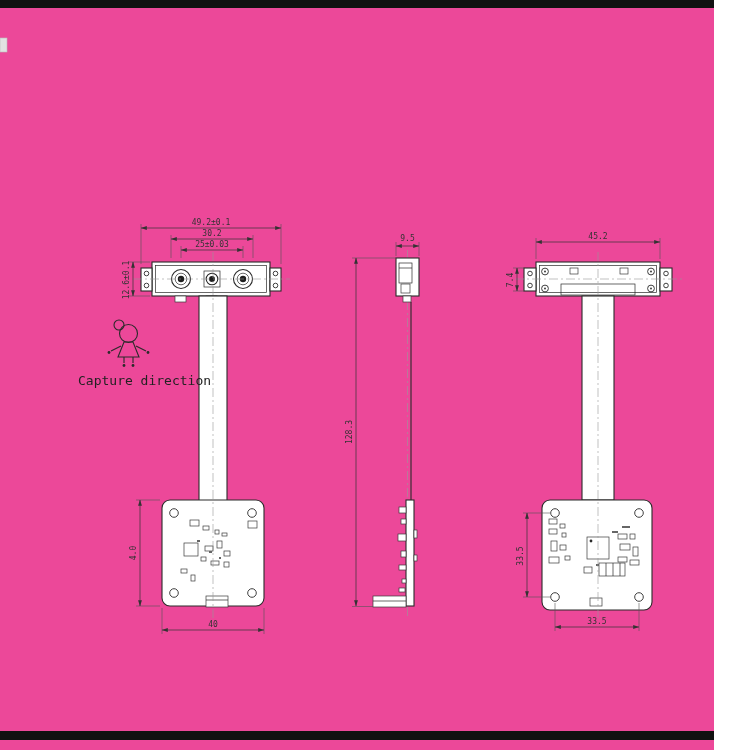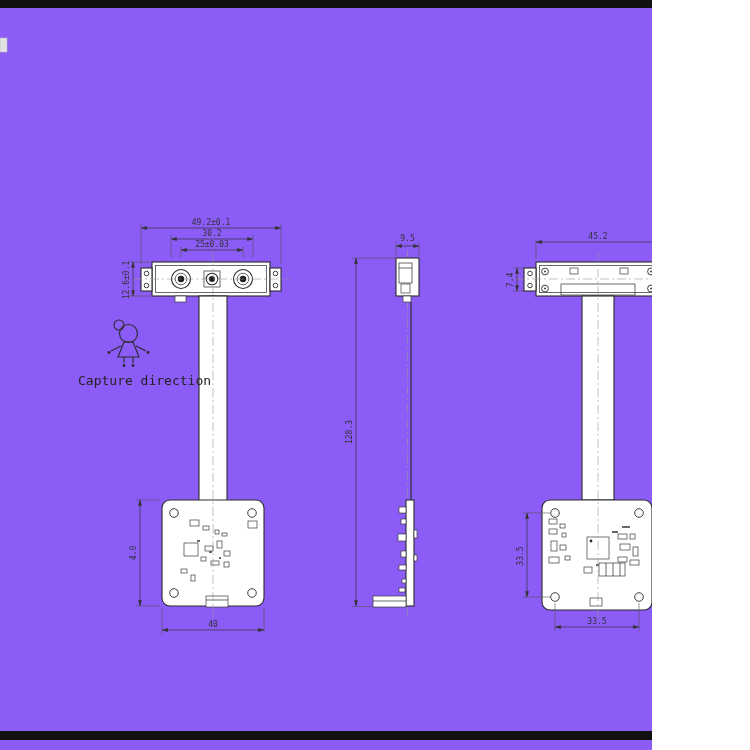--- a/index.html
+++ b/index.html
@@ -1,16 +1,16 @@
 <!DOCTYPE html>
 <html><head>
 <meta charset="utf-8">
 <style>
   html,body { margin:0; padding:0; background:#ffffff; }
-  .page { width:652px; height:750px; position:relative; background:#8b5cf6; overflow:hidden; }
+  .page { width:714px; height:750px; position:relative; background:#ec4899; overflow:hidden; }
   svg { display:block; }
   .outline   { fill:#ffffff; stroke:#2a2a2a; stroke-width:1.1; }
   .outline2  { fill:none;    stroke:#2a2a2a; stroke-width:0.7; }
   .comp      { fill:#ffffff; stroke:#3a3a3a; stroke-width:0.7; }
   .compdark  { fill:#666666; stroke:none; }
   .hole      { fill:#ffffff; stroke:#2a2a2a; stroke-width:0.9; }
   .extline   { stroke:#555555; stroke-width:0.6; fill:none; }
   .dimline   { stroke:#333333; stroke-width:0.7; fill:none; }
   .cline     { stroke:#999999; stroke-width:0.6; fill:none; stroke-dasharray:9 3 2 3; }
   .flexline  { stroke:#2a2a2a; stroke-width:1.1; fill:none; }

